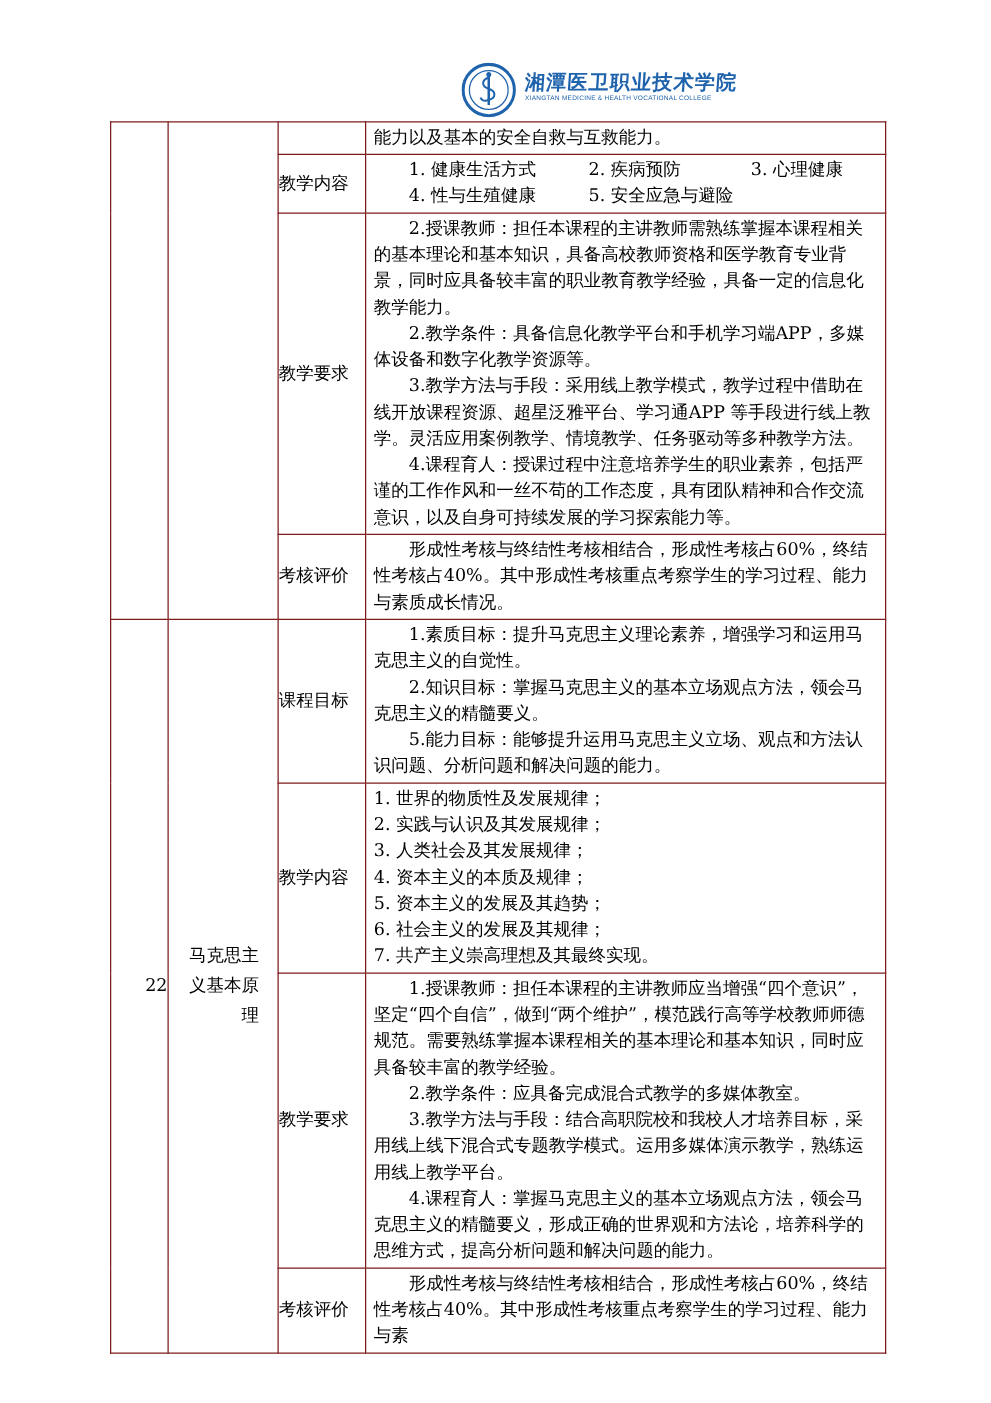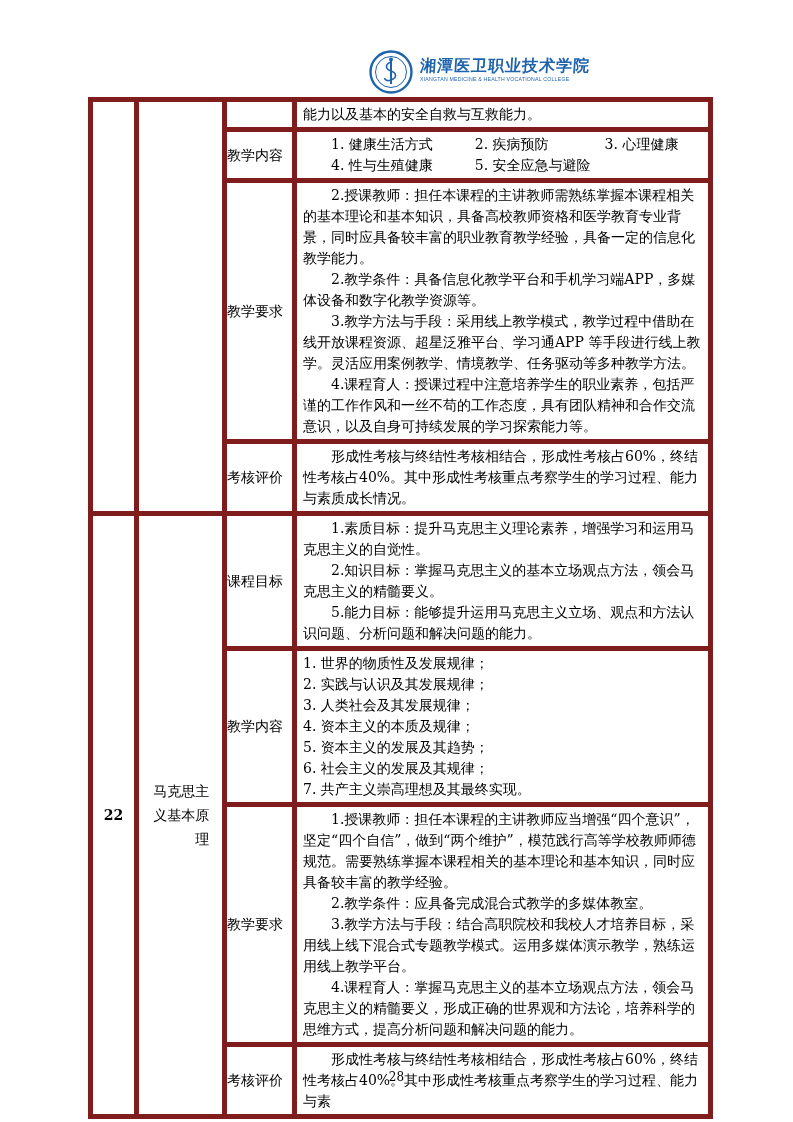--- a/index.html
+++ b/index.html
@@ -39,26 +39,26 @@
     font-family:"Liberation Sans","DejaVu Sans",sans-serif;
   }
 
   
   table.doc {
     position:absolute; top:97px; left:88px;
     width:620px;
     border-collapse:collapse; table-layout:fixed;
   }
   table.doc td {
-    border:5px solid #7f1d1d;
+    border:1px solid #7f1d1d;
     font-size:14px; line-height:21px;
     vertical-align:middle;
     word-break:break-all;
   }
-  td.c-no      { width:46px; text-align:center;font-weight:bold; }
+  td.c-no      { width:46px; text-align:right; }
   td.c-course  { width:88px; text-align:center; }
   td.c-label   { width:70px; text-align:left; }
   td.c-content { width:416px; padding:2px 5px 2px 6px; }
 
   .para   { text-indent:2em; }
   .line   { text-indent:0; }
   .course-name {
     width:4.1em; margin:0 auto;
     text-align:right; line-height:24px;
   }
@@ -165,15 +165,14 @@
       </tr>
       <tr>
         <td class="c-label">考核评价</td>
         <td class="c-content">
           <div class="para">形成性考核与终结性考核相结合，形成性考核占60%，终结性考核占40%。其中形成性考核重点考察学生的学习过程、能力与素</div>
         </td>
       </tr>
     </tbody>
   </table>
 
-  <div class="page-number">28</div>
 
 </div>
 
 </body></html>

